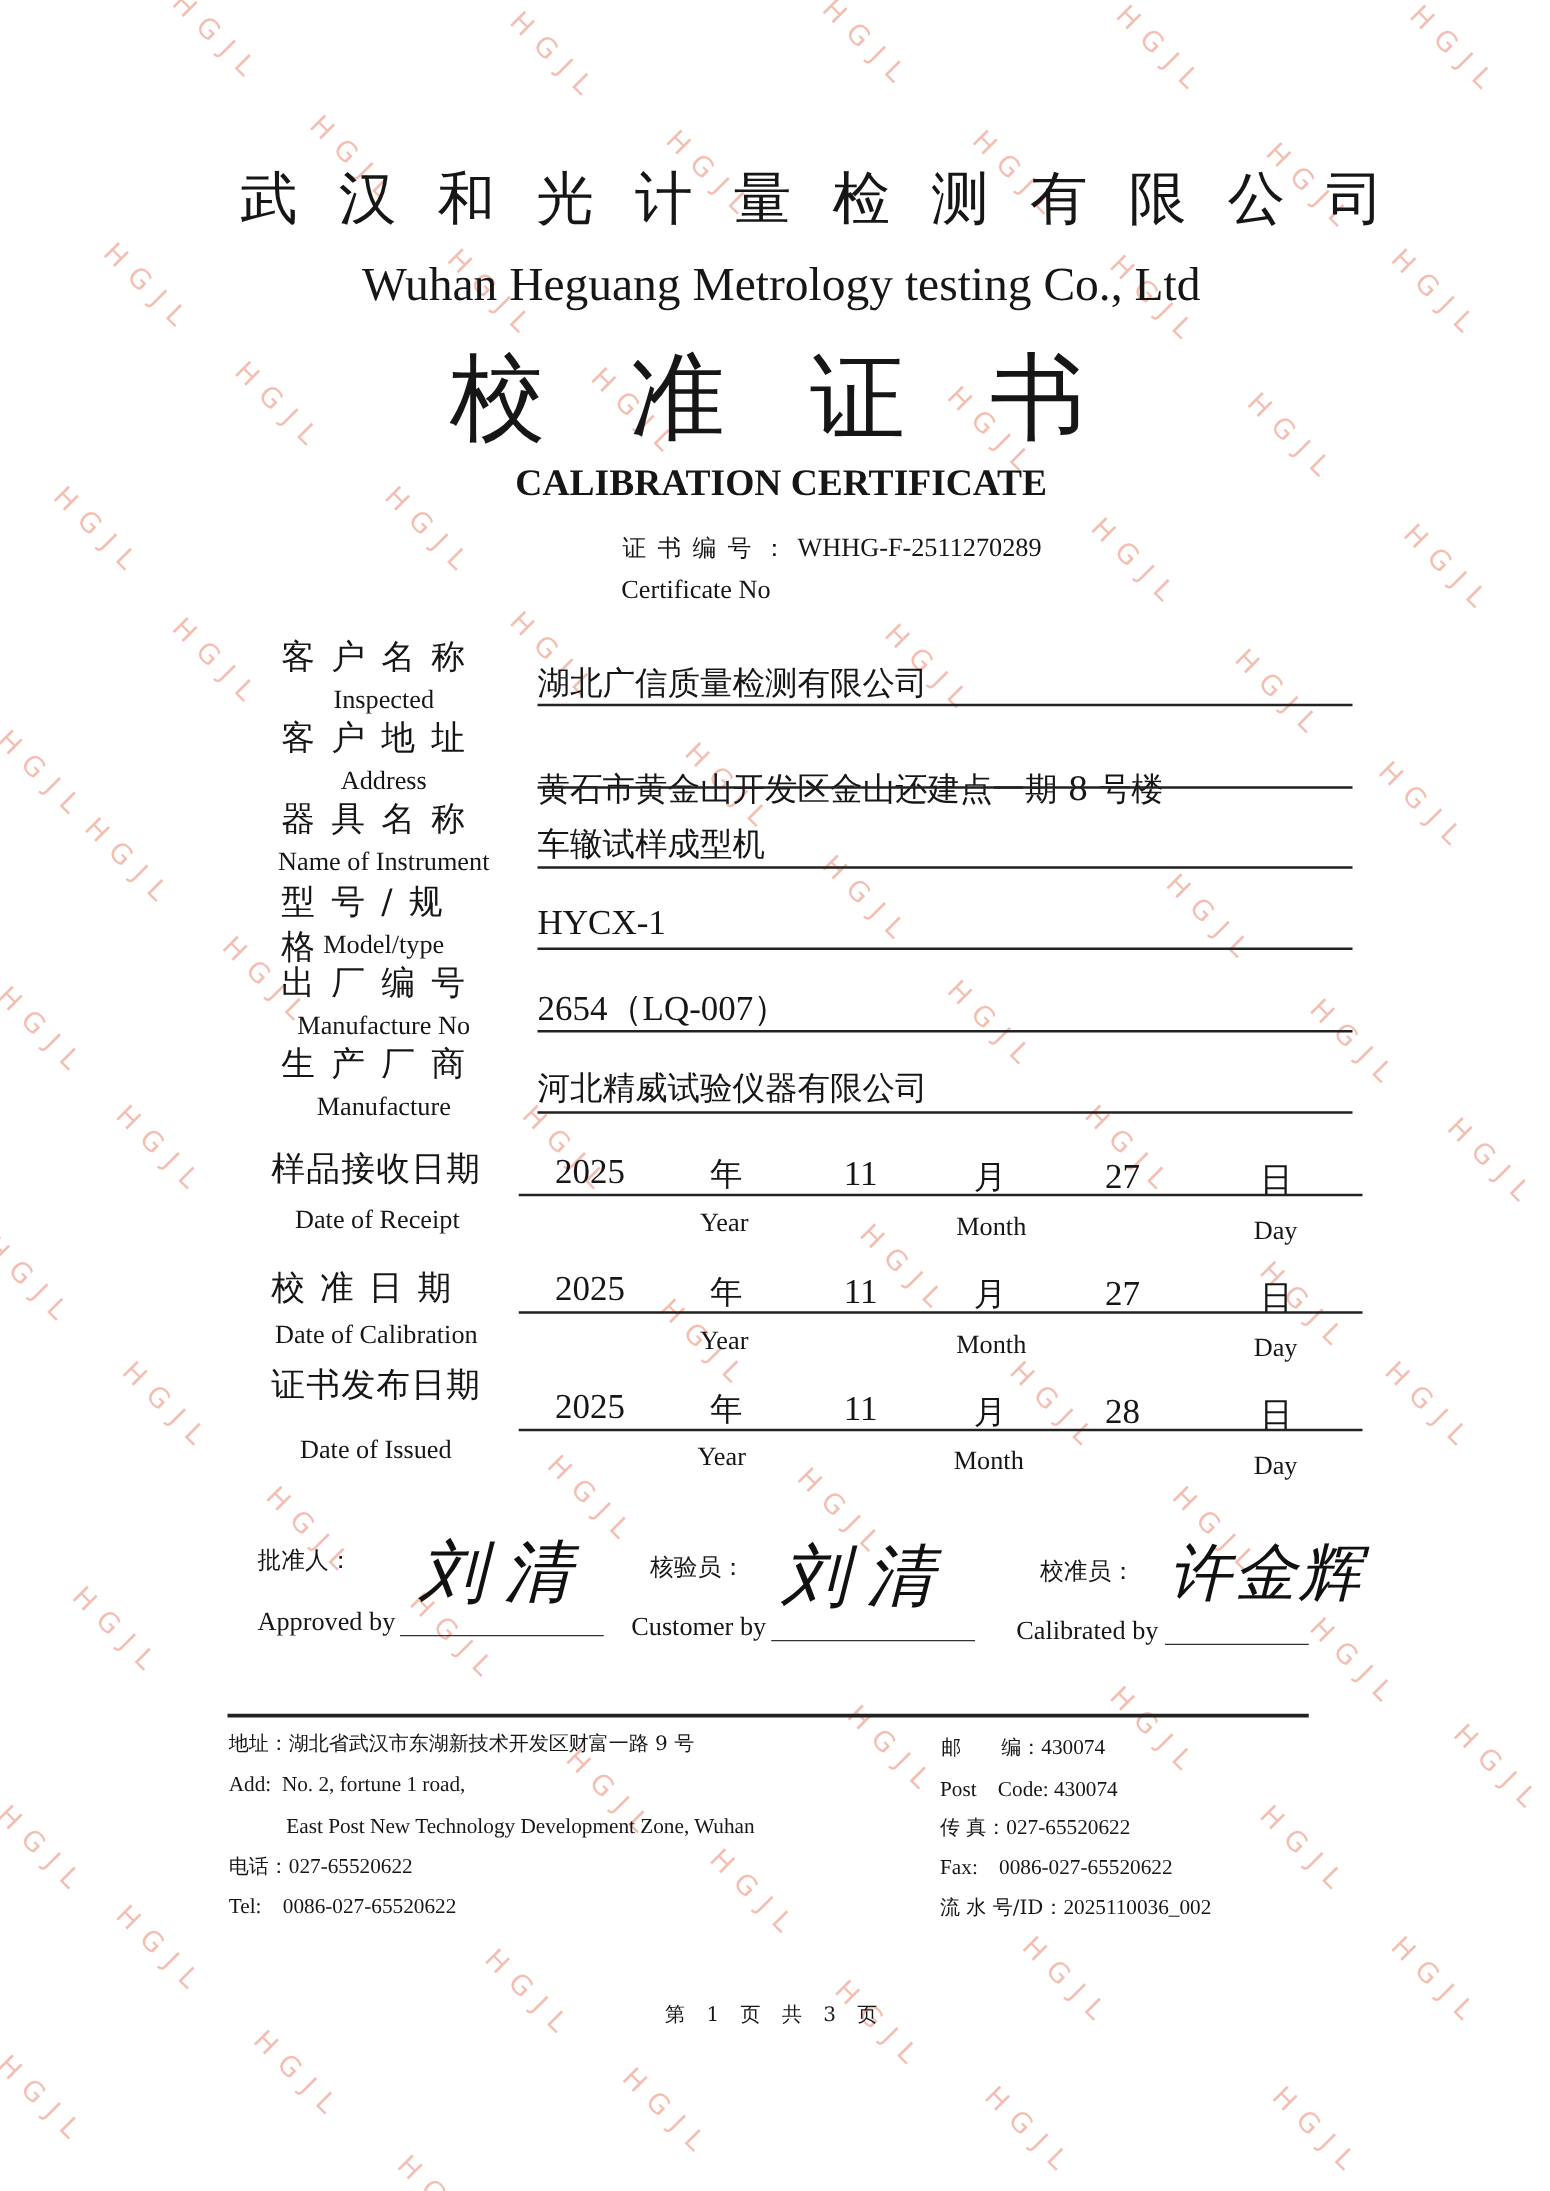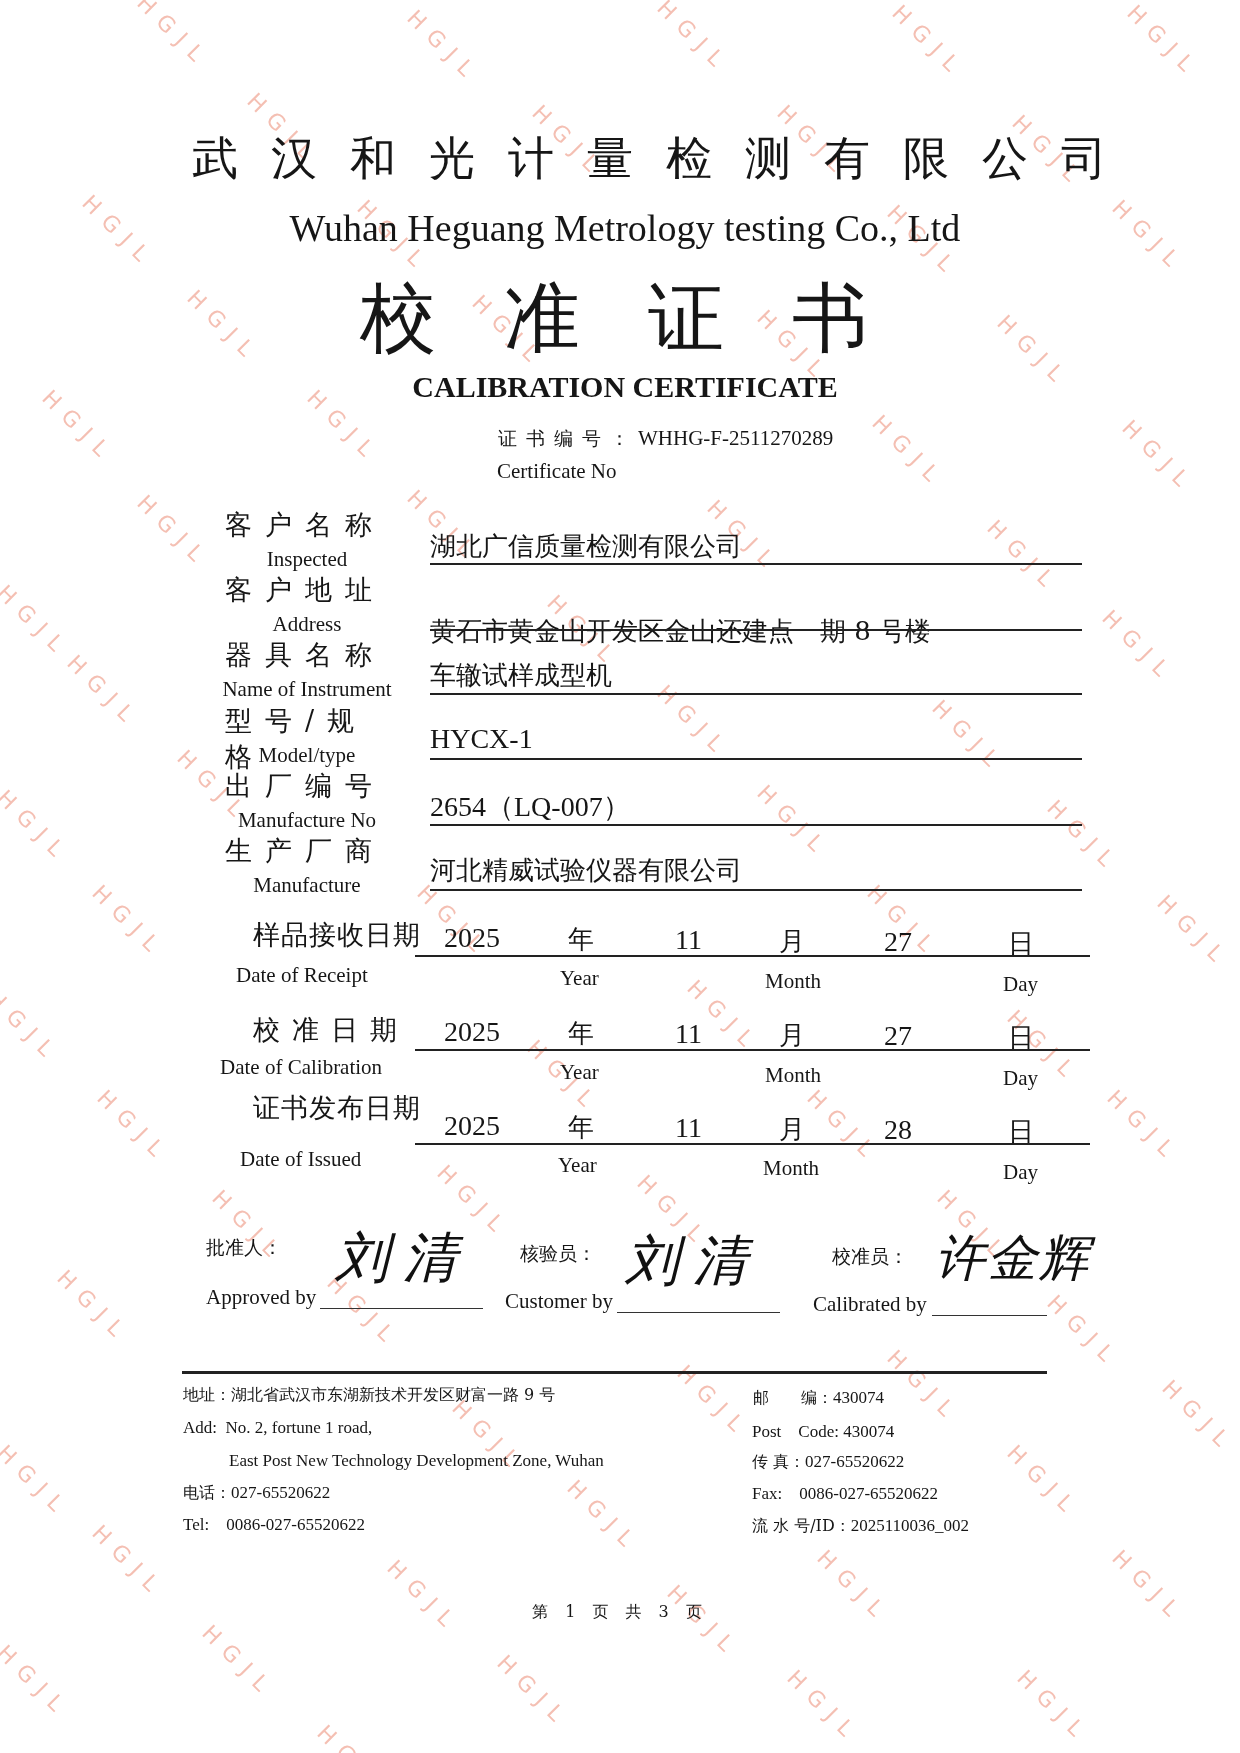--- a/index.html
+++ b/index.html
@@ -13,21 +13,21 @@
   .cert-title{left:360px;top:268px;font-size:76px;font-weight:normal;letter-spacing:68px;font-family:"DejaVu Sans",sans-serif;}
   .cert-title-en{left:0;width:1250px;text-align:center;top:370px;font-size:30px;font-weight:bold;}
   .certno{left:498px;top:426px;font-size:21px;}
   .certno .lbl{letter-spacing:9px;font-family:"DejaVu Serif",serif;font-size:19px;}
   .certno-en{left:497px;top:459px;font-size:21px;}
   .lab-cn{position:absolute;left:225px;width:170px;font-family:"DejaVu Serif",serif;font-size:27px;letter-spacing:13px;}
   .lab-en{position:absolute;width:200px;left:207px;text-align:center;font-size:21px;}
   .fval{position:absolute;left:430px;font-family:"DejaVu Serif",serif;font-size:26px;}
   .fval.latin{font-family:"Liberation Serif",serif;font-size:28px;}
   .uline{position:absolute;height:2px;background:#222;}
-  .date-cn{position:absolute;left:217px;font-family:Liberation Mono, monospace;font-size:27px;margin-left:36px;}
+  .date-cn{position:absolute;left:217px;font-family:Liberation Mono, monospace;font-size:27px;}
   .dnum{position:absolute;font-size:28px;}
   .dcn{position:absolute;font-family:"DejaVu Serif",serif;font-size:26px;}
   .den{position:absolute;font-size:21px;}
   .sig-lbl{position:absolute;font-size:19px;font-family:"DejaVu Serif",serif;}
   .sig-en{position:absolute;font-size:21px;}
   .sig-line{position:absolute;height:1px;background:#333;}
   .sig{position:absolute;font-family:"DejaVu Serif",serif;font-size:54px;font-style:italic;color:#111;letter-spacing:14px;}
   .foot{position:absolute;font-size:17px;}
   .foot .cn{font-family:"DejaVu Serif",serif;font-size:16px;}
   .pager{position:absolute;left:0;width:1240px;text-align:center;top:1602px;font-family:"DejaVu Serif",serif;font-size:16px;letter-spacing:6px;}

